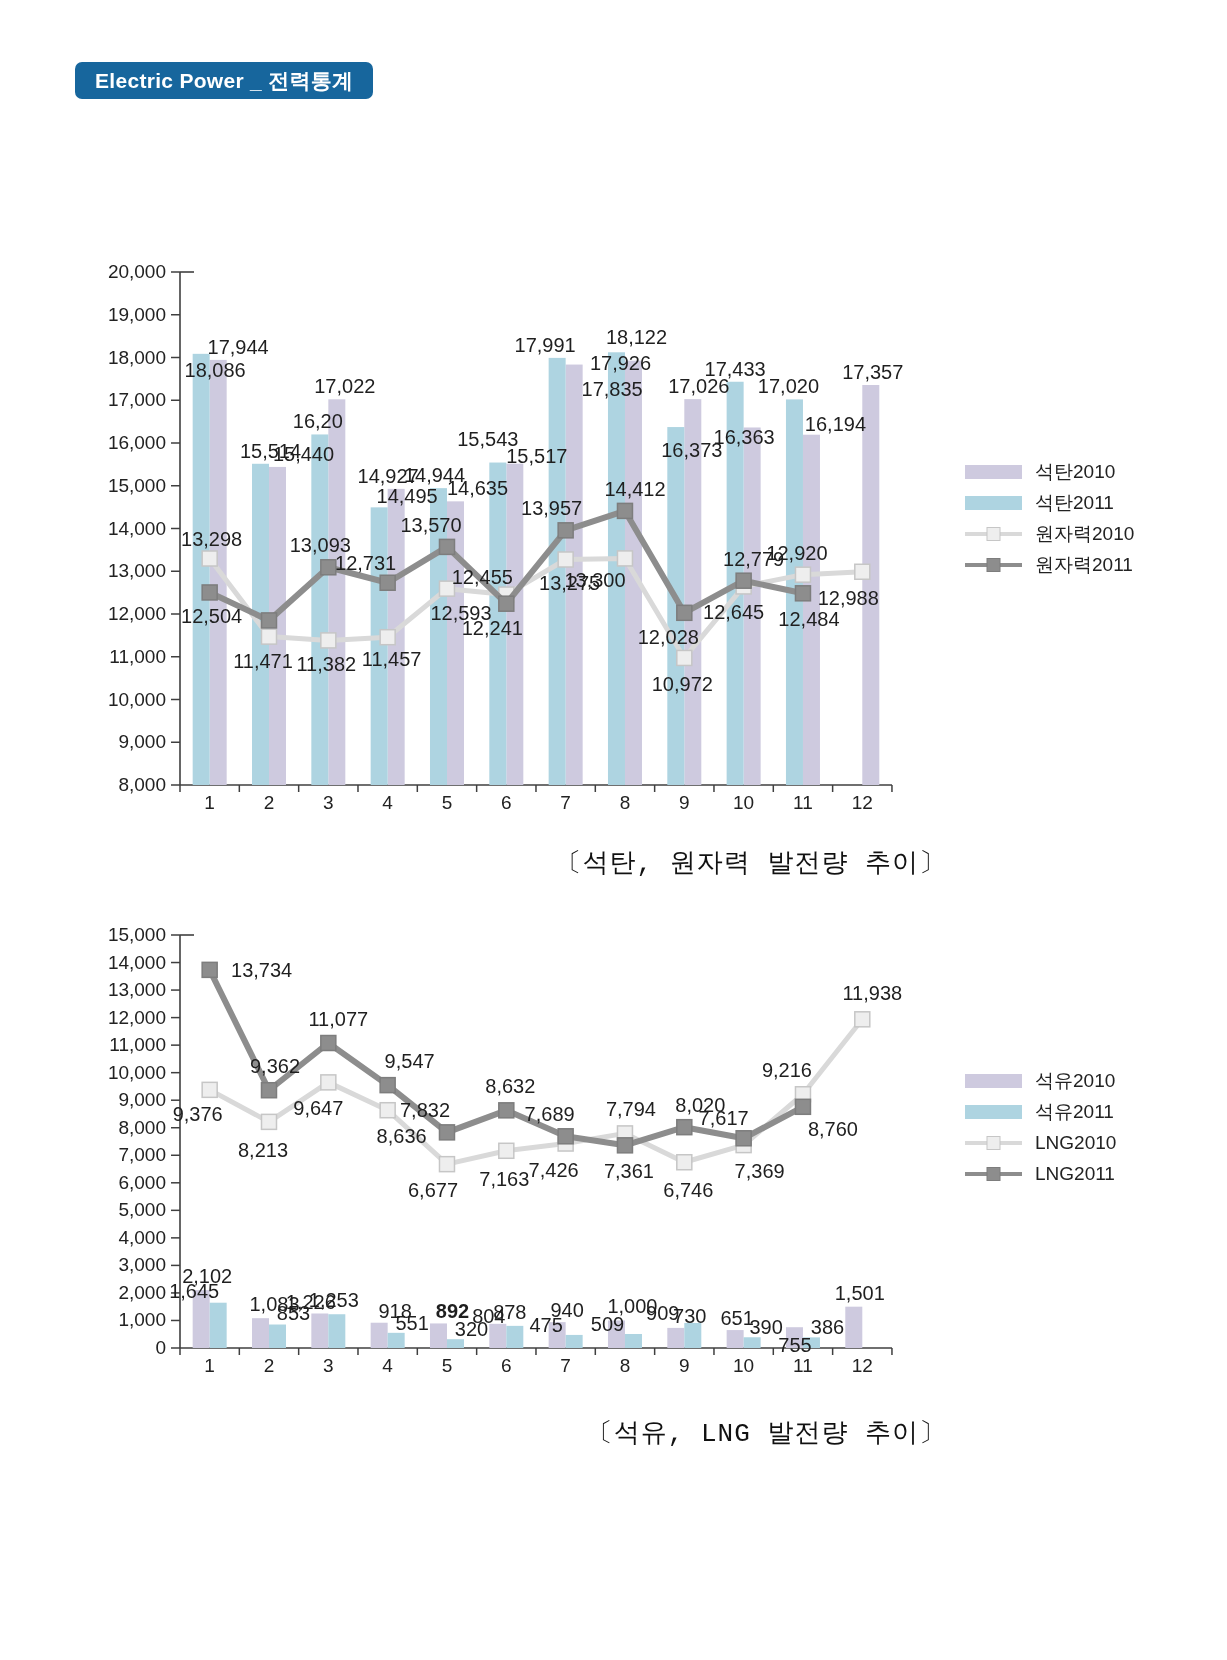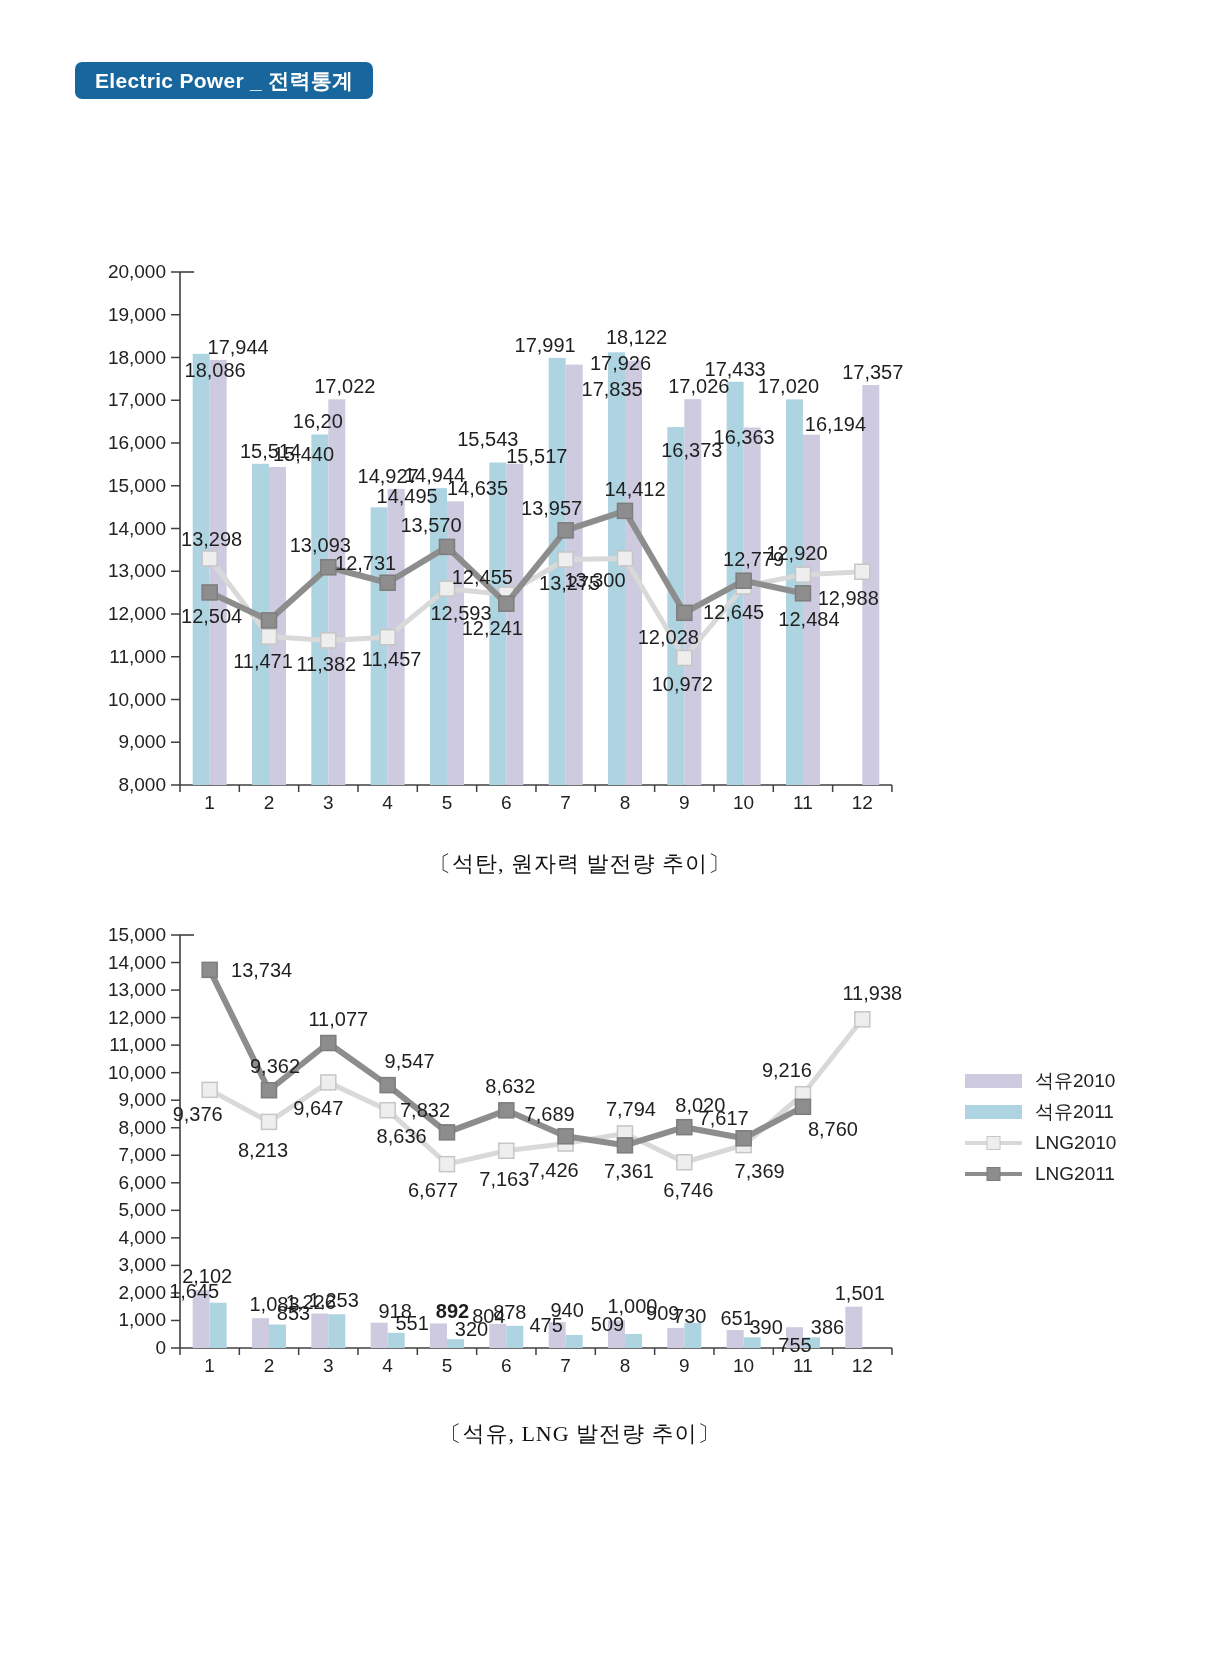--- a/index.html
+++ b/index.html
@@ -14,22 +14,22 @@
   .title-unit{font-size:19px;color:#333;margin-left:9px;}
   svg.canvas{position:absolute;left:0;top:0;z-index:1;}
   .labels{position:absolute;left:0;top:0;width:1227px;height:1660px;z-index:2;pointer-events:none;}
   .lbl{position:absolute;font-size:20px;color:#1f1f1f;white-space:nowrap;transform:translate(-50%,-50%);}
   .lbl.ytick{transform:translateY(-50%);text-align:right;width:96px;font-size:19px;color:#222;}
   .lbl.month{font-size:19px;color:#222;}
   .legend{position:absolute;z-index:3;}
   .legend-row{display:flex;align-items:center;height:31px;}
   .legend-swatch{width:57px;height:14px;}
   .legend-label{font-size:19px;color:#222;margin-left:13px;}
-  .caption{position:absolute;left:214px;width:732px;text-align:center;z-index:3;
-           font-family:Liberation Serif, serif;font-size:22px;color:#111;letter-spacing:1px;line-height:32px;}
+  .caption{position:absolute;left:214px;width:732px;text-align:right;z-index:3;
+           font-family:Liberation Mono, monospace;font-size:26px;color:#111;letter-spacing:1px;line-height:32px;}
   .caption-1{top:848px;}
   .caption-2{top:1418px;}
   .footer{position:absolute;left:75px;top:1496px;font-size:17px;color:#3a3a3a;letter-spacing:.2px;z-index:3;}
   .footer .plus{color:#5aa2c4;font-weight:bold;padding:0 4px;}
 </style>
 </head>
 <body>
 
 <div class="page">
 
@@ -338,20 +338,44 @@
       <div class="lbl" style="left: 409.655px; top: 1061.14px;">9,547</div>
       <div class="lbl" style="left: 424.985px; top: 1110.36px;">7,832</div>
       <div class="lbl" style="left: 510.315px; top: 1086.33px;">8,632</div>
       <div class="lbl" style="left: 549.645px; top: 1114.3px;">7,689</div>
       <div class="lbl" style="left: 628.975px; top: 1171.33px;">7,361</div>
       <div class="lbl" style="left: 700.305px; top: 1105.18px;">8,020</div>
       <div class="lbl" style="left: 723.635px; top: 1118.28px;">7,617</div>
       <div class="lbl" style="left: 832.965px; top: 1128.81px;">8,760</div>
     </div>
 
+  <div class="legend" id="legend-0" style="left: 965px; top: 456px;">
+      <div class="legend-row">
+        <div class="legend-swatch" style="background: rgb(206, 202, 223);"></div>
+        <span class="legend-label">석탄2010</span>
+      </div>
+      <div class="legend-row">
+        <div class="legend-swatch" style="background: rgb(174, 212, 225);"></div>
+        <span class="legend-label">석탄2011</span>
+      </div>
+      <div class="legend-row">
+        <svg width="57" height="16">
+          <line x1="0" y1="8" x2="57" y2="8" stroke="#d9d9d9" stroke-width="4"></line>
+          <rect x="22" y="1.5" width="13" height="13" fill="#eeeeee" stroke="#c6c6c6"></rect>
+        </svg>
+        <span class="legend-label">원자력2010</span>
+      </div>
+      <div class="legend-row">
+        <svg width="57" height="16">
+          <line x1="0" y1="8" x2="57" y2="8" stroke="#8d8d8d" stroke-width="4"></line>
+          <rect x="22" y="1.5" width="13" height="13" fill="#8d8d8d" stroke="#7d7d7d"></rect>
+        </svg>
+        <span class="legend-label">원자력2011</span>
+      </div>
+    </div>
   <div class="legend" id="legend-1" style="left: 965px; top: 1065px;">
       <div class="legend-row">
         <div class="legend-swatch" style="background: rgb(206, 202, 223);"></div>
         <span class="legend-label">석유2010</span>
       </div>
       <div class="legend-row">
         <div class="legend-swatch" style="background: rgb(174, 212, 225);"></div>
         <span class="legend-label">석유2011</span>
       </div>
       <div class="legend-row">

